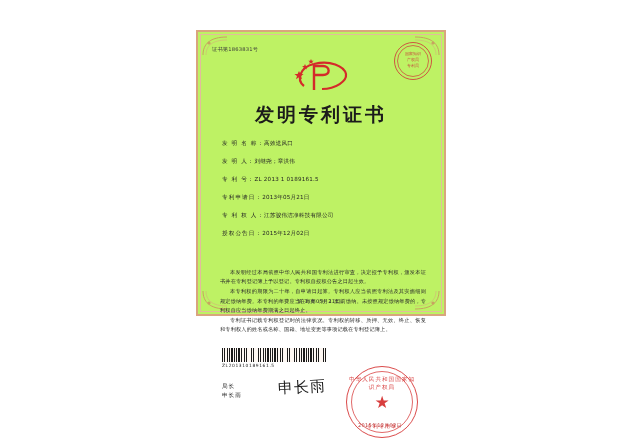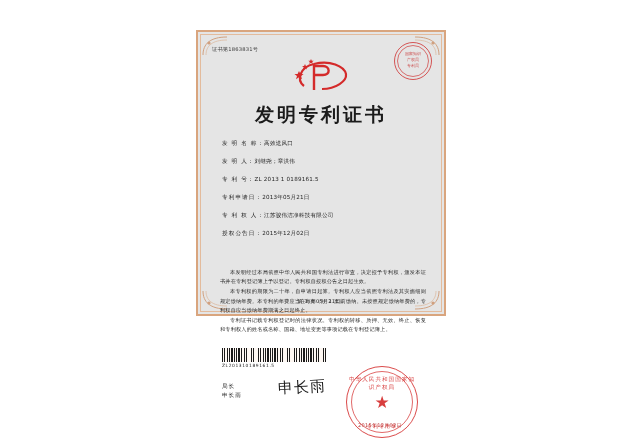--- a/index.html
+++ b/index.html
@@ -19,21 +19,21 @@
     height: 447px;
     background: #ffffff;
   }
   
   .cert {
     position: absolute;
     left: 196px;
     top: 30px;
     width: 250px;
     height: 286px;
-    background: #e5e5e5;
+    background: #bef264;
     box-sizing: border-box;
     text-decoration: underline;
   }
   .cert-border-outer {
     position: absolute;
     left: 0; top: 0; right: 0; bottom: 0;
     border: 2px solid #d9a57e;
     box-sizing: border-box;
   }
   .cert-border-inner {

